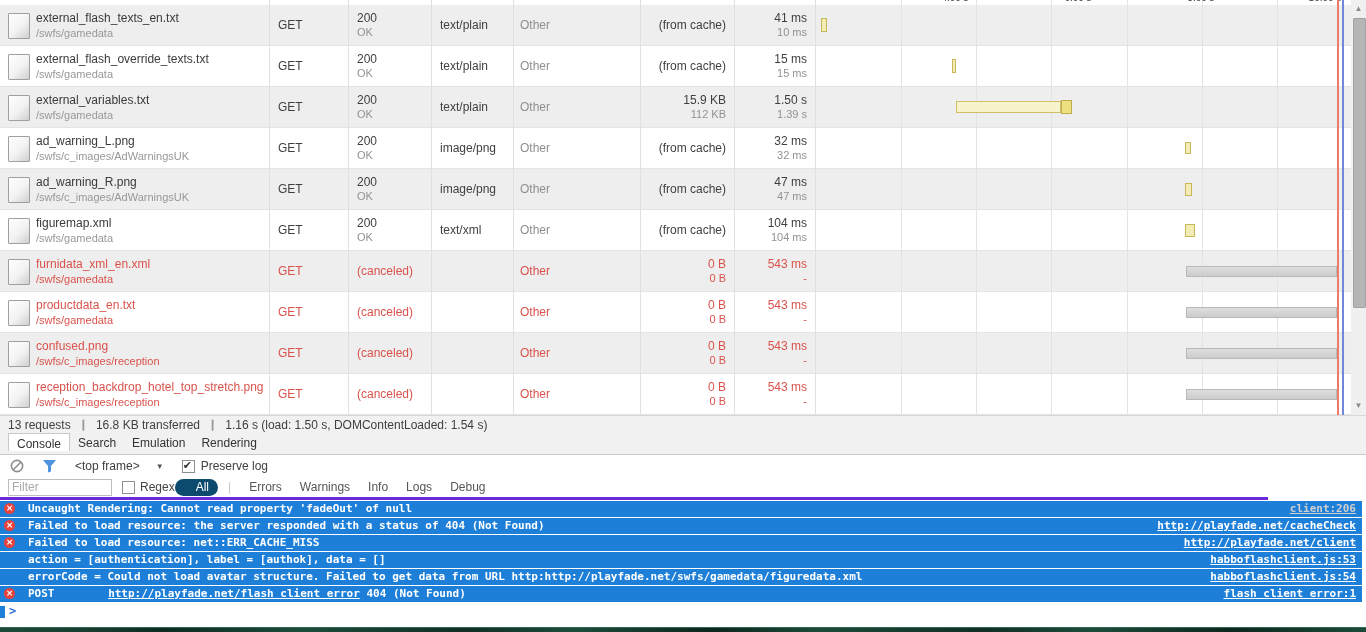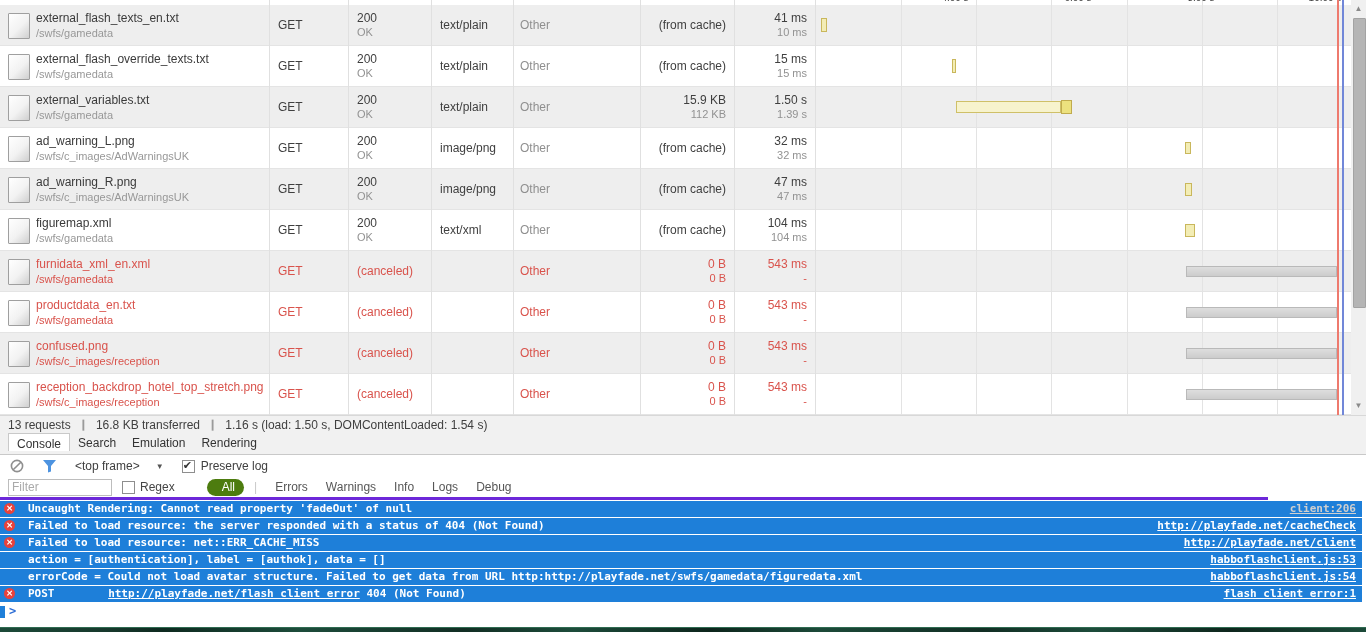--- a/index.html
+++ b/index.html
@@ -73,21 +73,21 @@
   .preserve{margin-left:6px;color:#404040;}
   .cb1{margin-left:18px;}
 
   .filterrow{position:absolute;left:0;top:477px;width:1268px;height:23px;background:#fff;
              border-bottom:3px solid #6d28d9;box-sizing:border-box;display:flex;align-items:center;}
   .filter-input{margin-left:8px;width:96px;height:15px;border:1px solid #bdbdbd;font-family:"Liberation Sans",sans-serif;
                 font-size:12px;padding:0 3px;color:#333;}
   .filter-input::placeholder{color:#aaa;}
   .regex-cb{margin-left:10px;}
   .regex-lbl{margin-left:5px;color:#454545;}
-  .pill{margin-left:32px;background:#4d7c0f;color:#fff;border-radius:9px;padding:1px 9px 2px 15px;font-size:12px;}
+  .pill{margin-left:0;background:#0c4a6e;color:#fff;border-radius:9px;padding:1px 9px 2px 21px;font-size:12px;}
   .lvlsep{margin-left:10px;color:#c9c9c9;}
   .lvl{margin-left:18px;color:#565656;}
 
   
   .cmsgs{position:absolute;left:0;top:501px;width:1366px;}
   .cmsg{position:relative;width:1362px;height:16px;background:#1e7fd9;border-bottom:1px solid #fff;
         font-family:"DejaVu Sans Mono",monospace;font-size:11px;font-weight:bold;color:#fff;line-height:16px;}
   .cmsg .errico{position:absolute;left:4px;top:2px;width:11px;height:11px;border-radius:50%;background:#e8423c;
         color:#fff;font-size:8px;line-height:11px;text-align:center;font-family:"Liberation Sans",sans-serif;}
   .cmsg .mtext{position:absolute;left:28px;top:0;white-space:nowrap;}

